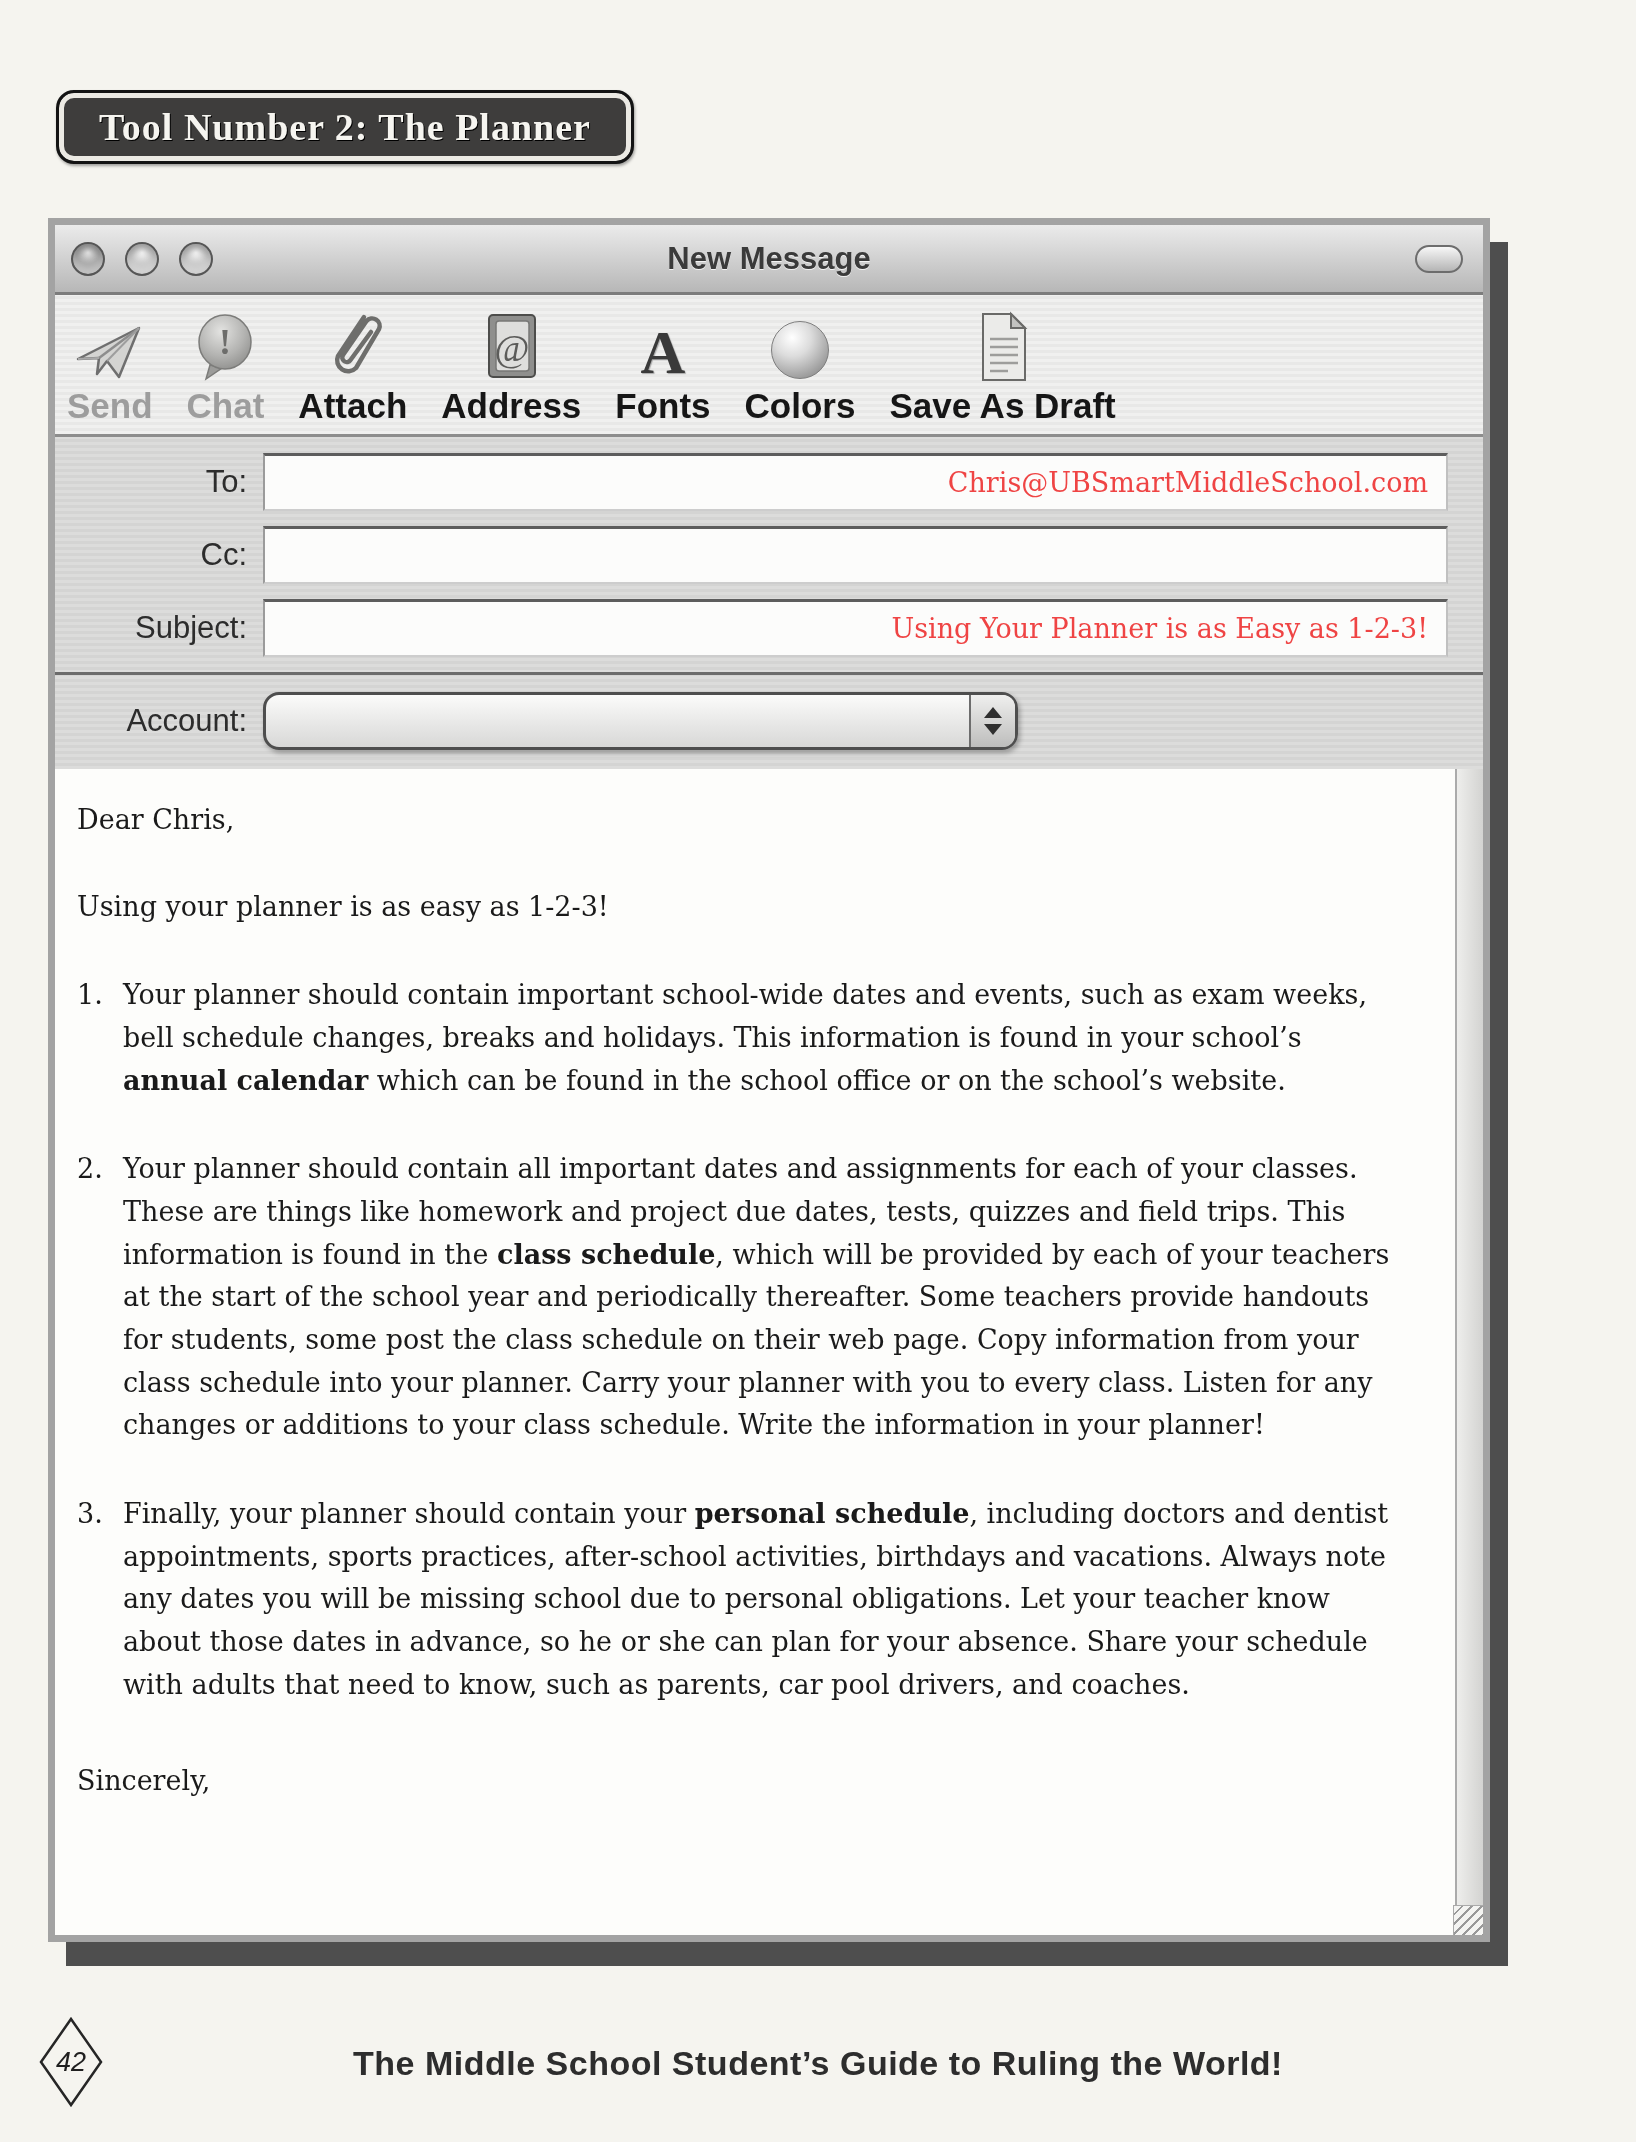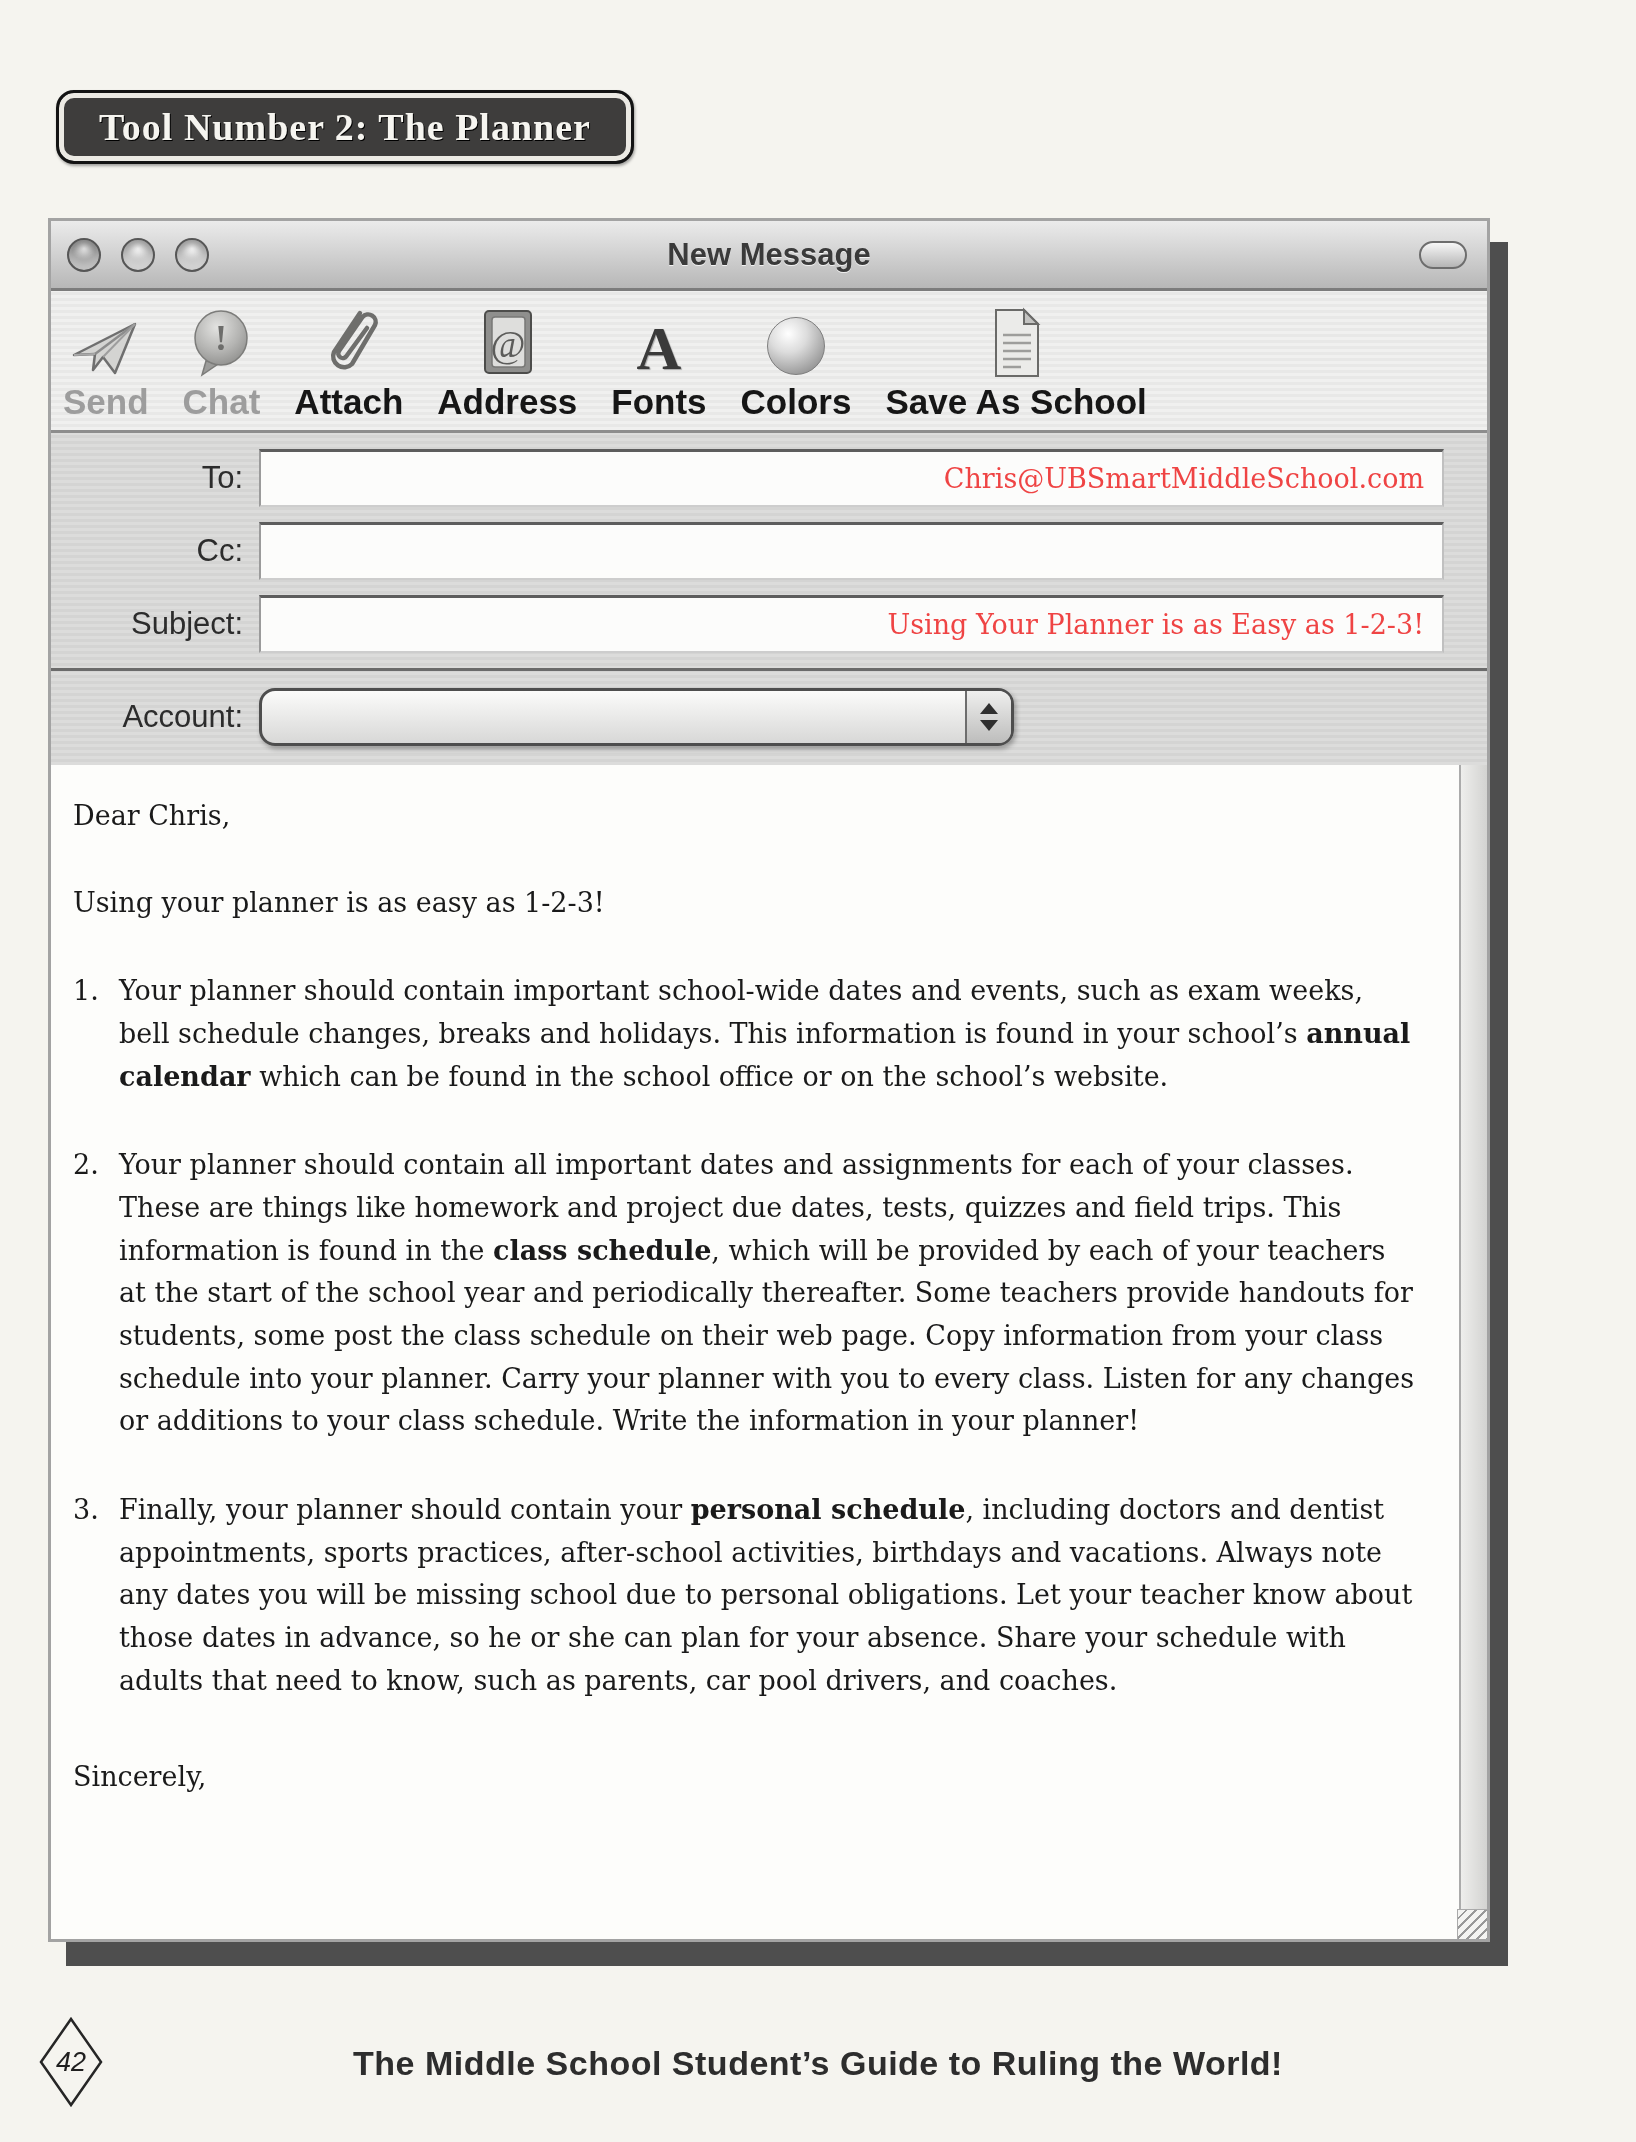--- a/index.html
+++ b/index.html
@@ -19,21 +19,21 @@
   }
   .badge-text {
     font-family:"Liberation Serif", serif; font-weight:bold;
     font-size:38px; color:#f6f5f0; letter-spacing:1px;
     text-shadow:1px 1px 0 #000;
   }
 
   
   .mail-window {
     position:absolute; left:48px; top:218px; width:1442px; height:1724px;
-    background:#fdfdfc; border:3px solid #a3a3a3;
+    background:#fdfdfc; border:7px solid #a3a3a3;
     box-shadow:18px 24px 0 #4e4e4e;
     display:flex; flex-direction:column;
   }
 
   
   .titlebar {
     position:relative; height:70px; flex:none;
     background:linear-gradient(#ebebeb, #b7b7b7);
     border-bottom:3px solid #7c7c7c;
     display:flex; align-items:center;
@@ -255,21 +255,21 @@
           <svg width="56" height="72" viewBox="0 0 56 72">
             <path d="M8 3 H36 L50 17 V69 H8 Z" fill="#ebebe9" stroke="#6a6a68" stroke-width="2"></path>
             <path d="M36 3 L36 17 L50 17 Z" fill="#c3c3c1" stroke="#6a6a68" stroke-width="2"></path>
             <line x1="15" y1="28" x2="43" y2="28" stroke="#9d9d9b" stroke-width="2.5"></line>
             <line x1="15" y1="36" x2="43" y2="36" stroke="#9d9d9b" stroke-width="2.5"></line>
             <line x1="15" y1="44" x2="43" y2="44" stroke="#9d9d9b" stroke-width="2.5"></line>
             <line x1="15" y1="52" x2="43" y2="52" stroke="#9d9d9b" stroke-width="2.5"></line>
             <line x1="15" y1="60" x2="33" y2="60" stroke="#9d9d9b" stroke-width="2.5"></line>
           </svg>
         </div>
-        <span class="tlabel">Save As School</span>
+        <span class="tlabel">Save As Draft</span>
       </div>
     </div>
 
     <div class="fields">
 
       <div class="frow">
         <span class="flabel">To:</span>
         <div class="finput">
           <span>Chris@UBSmartMiddleSchool.com</span>
         </div>

